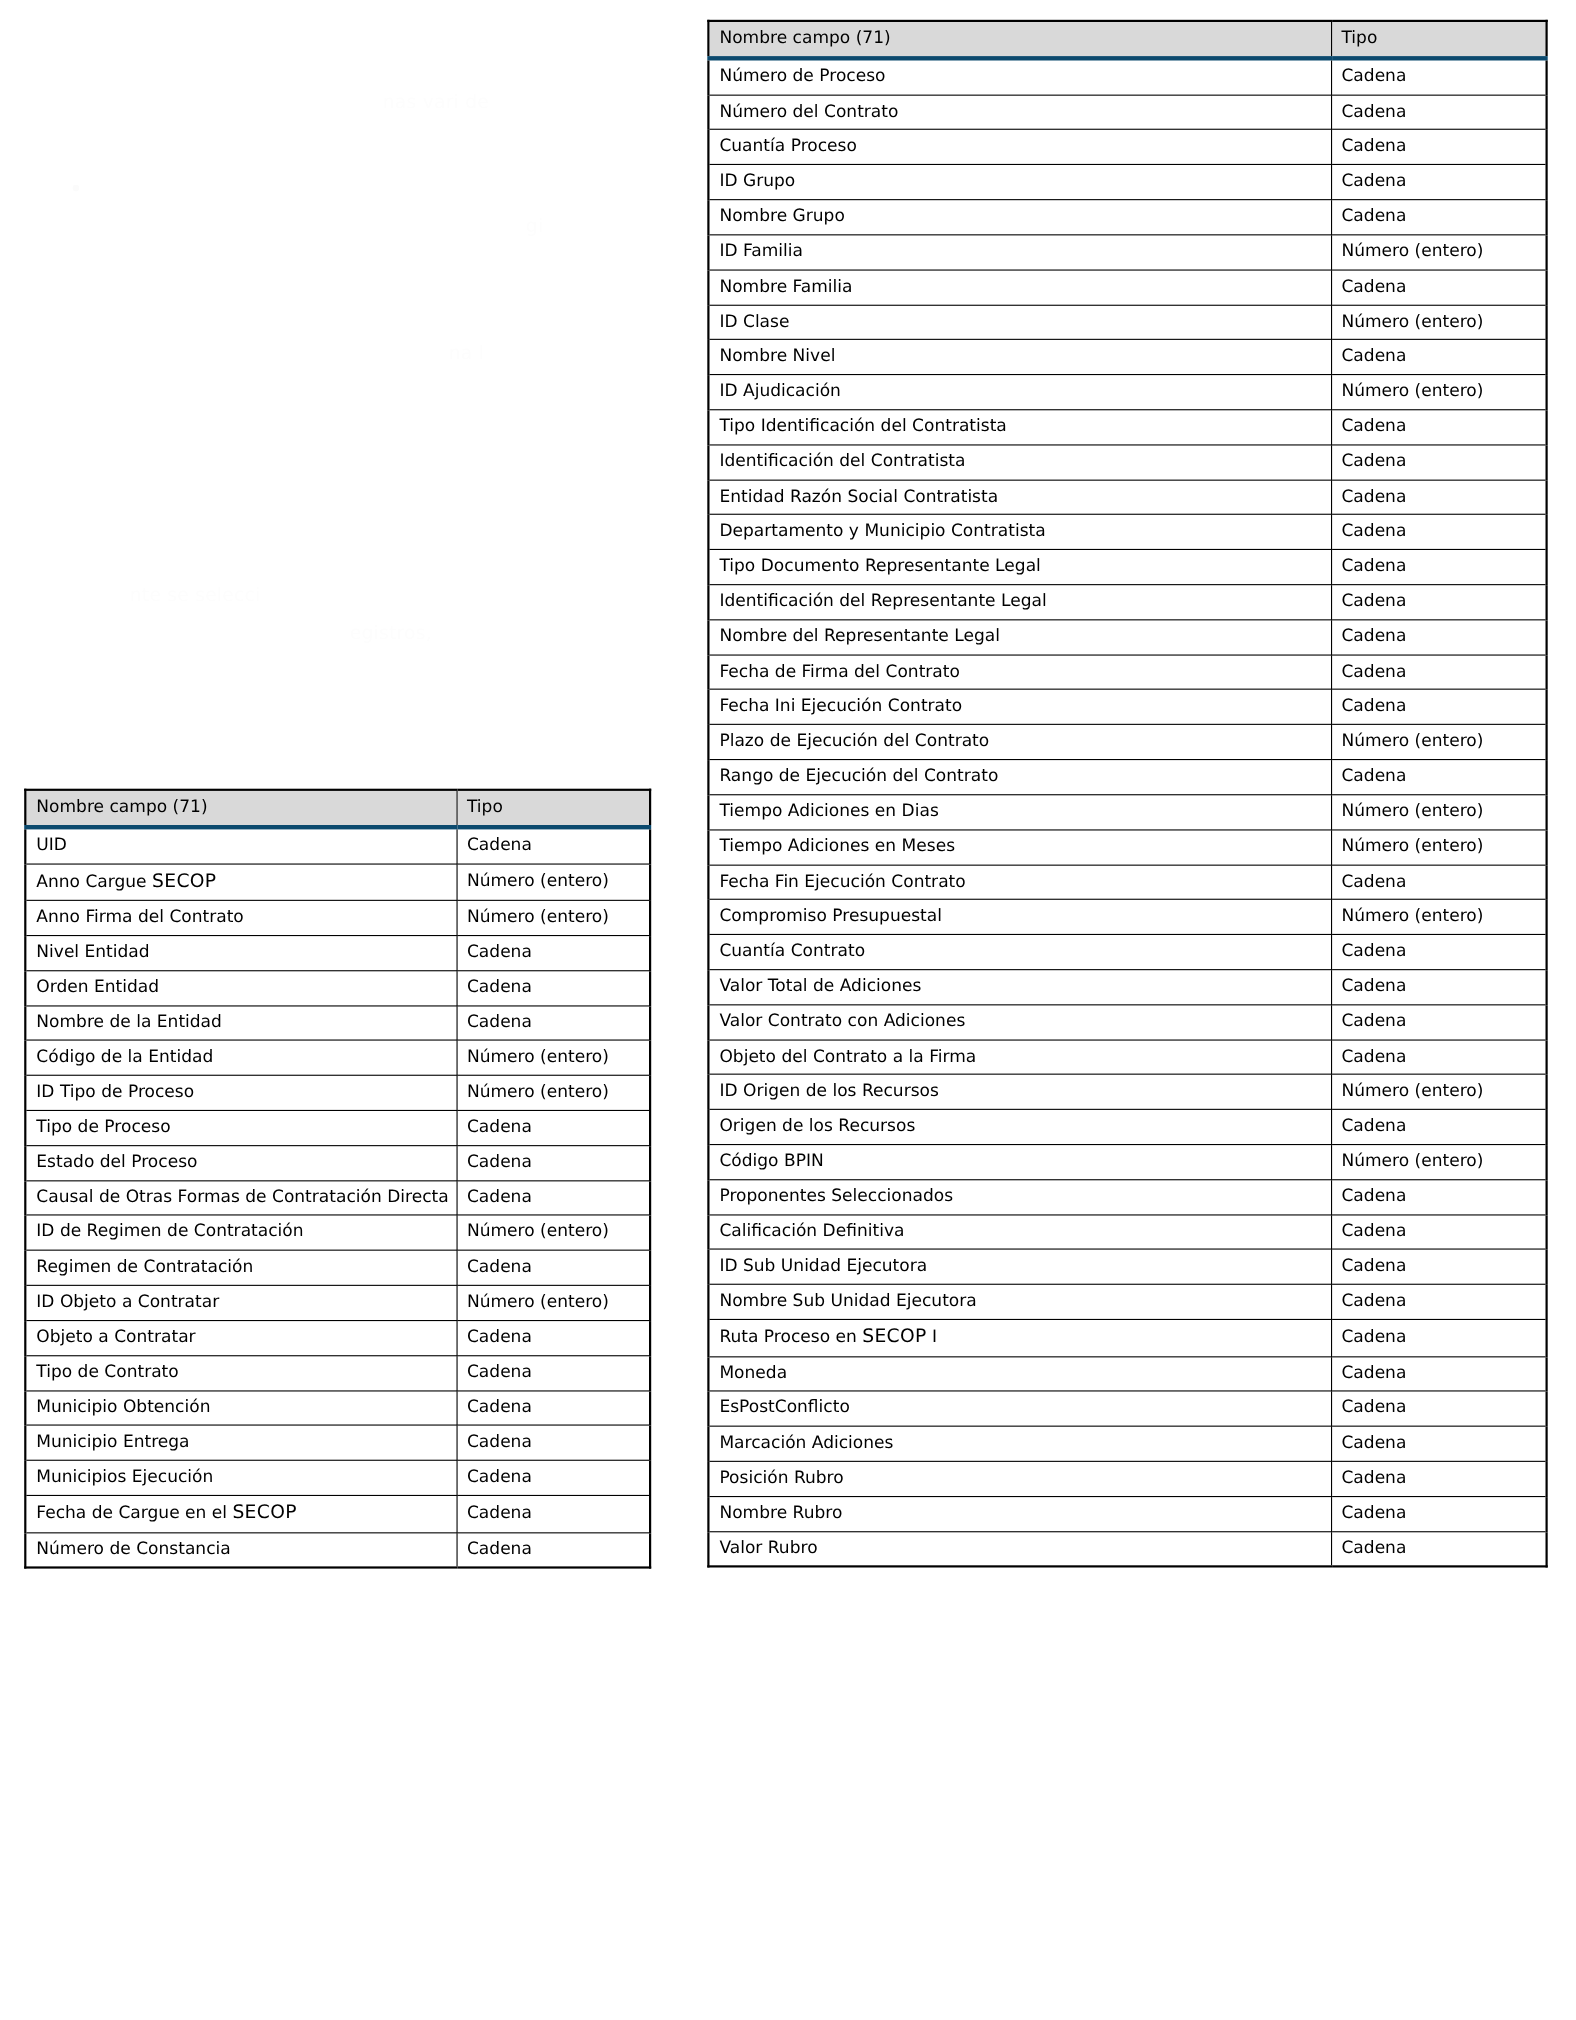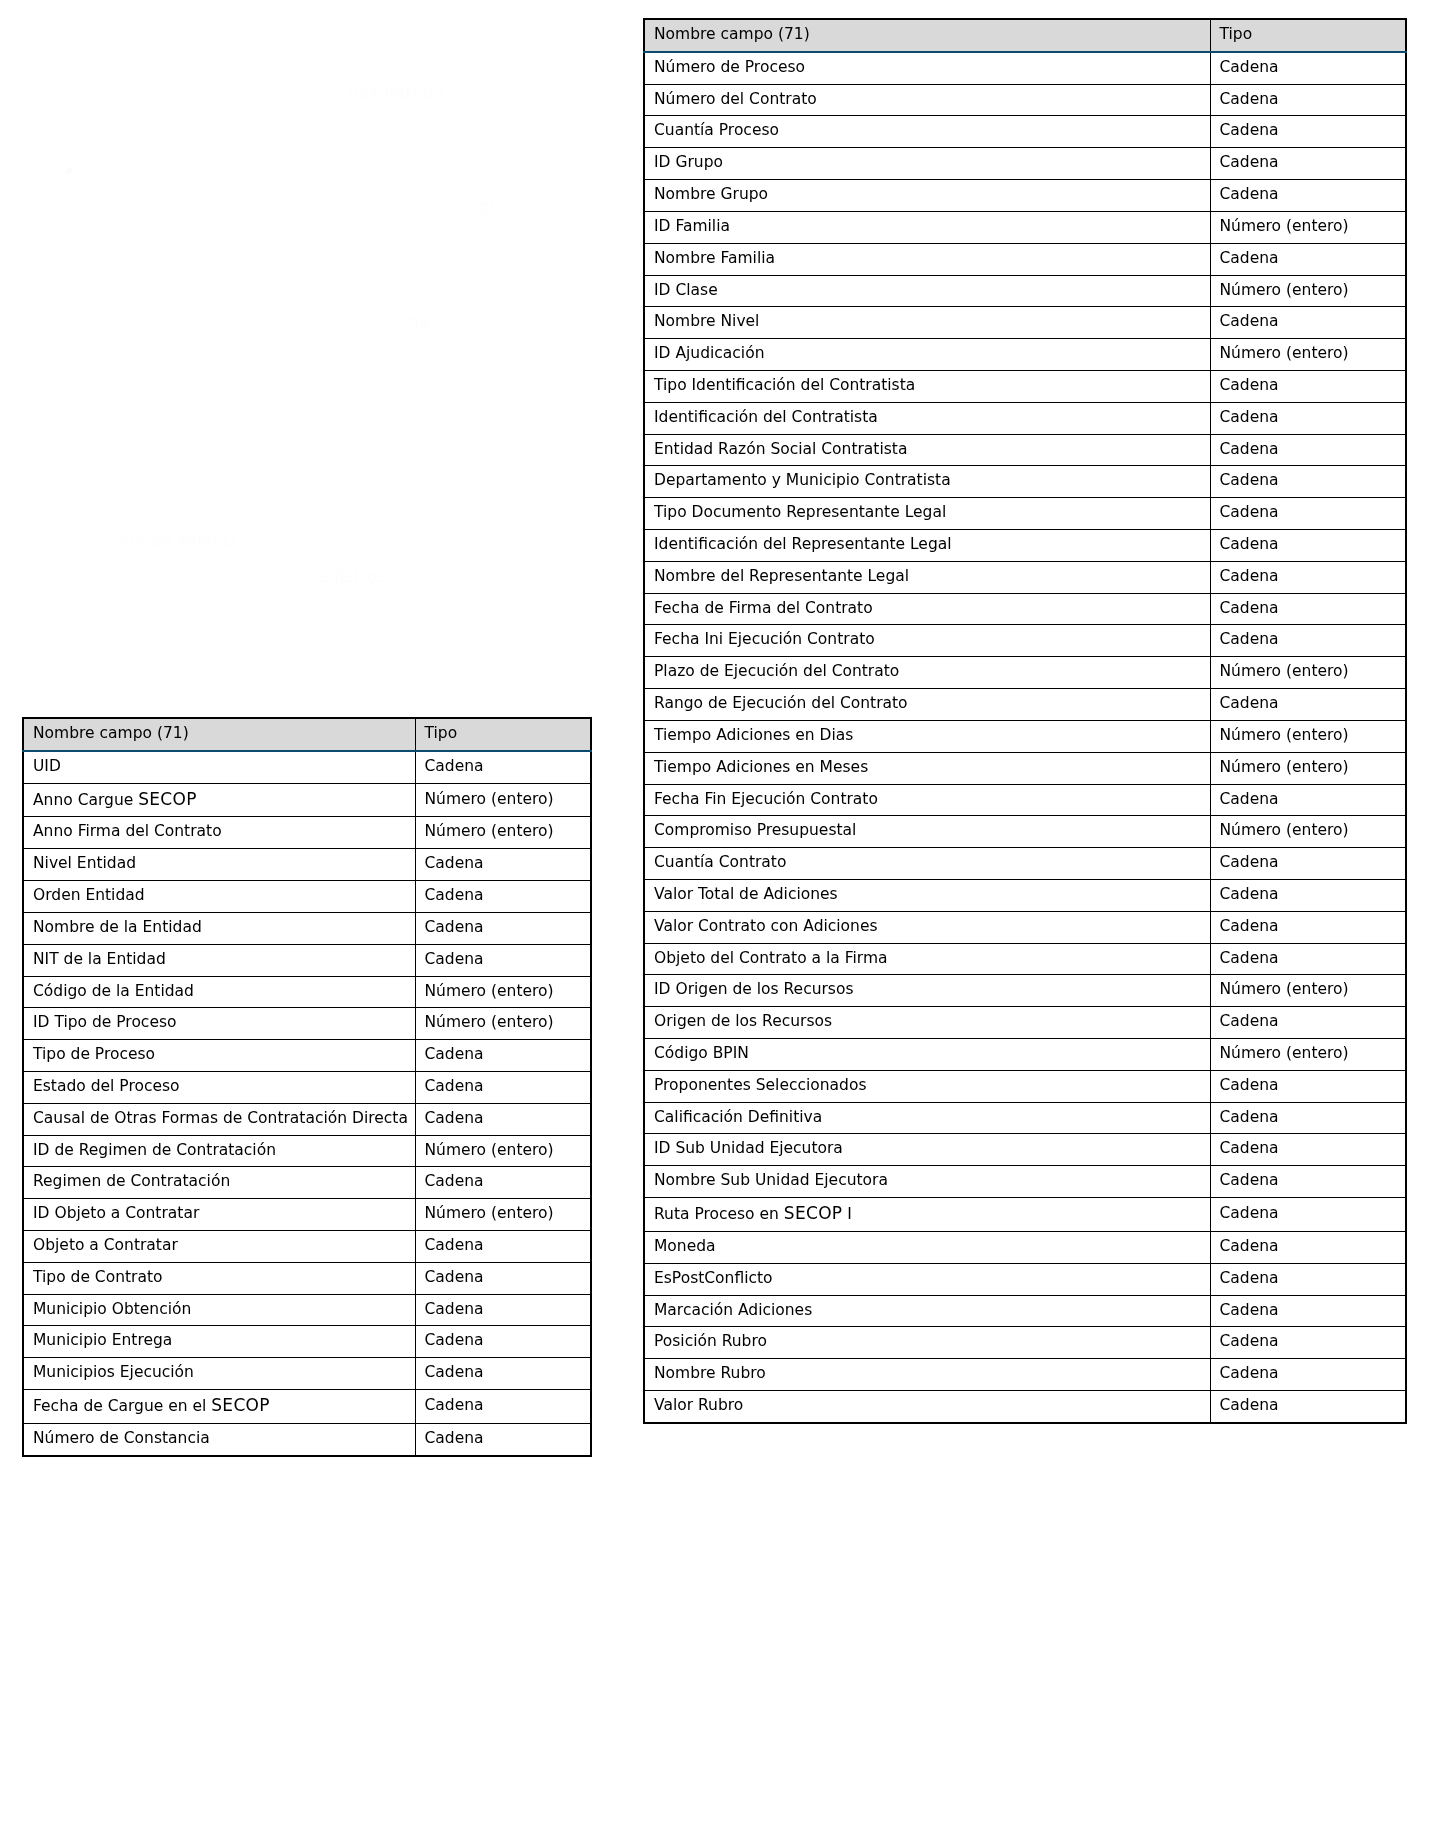--- a/index.html
+++ b/index.html
@@ -61,21 +61,21 @@
     font-weight: normal;
     vertical-align: middle;
     line-height: 1.15;
     height: 23px;
     box-sizing: border-box;
     white-space: nowrap;
     overflow: hidden;
   }
   table.field-table thead th {
     background: #d9d9d9;
-    border-bottom: 2px solid #0c4a6e;
+    border-bottom: 4px solid #0c4a6e;
     height: 28px;
   }
   table.field-table tbody tr:last-child td {
     border-bottom: 2px solid #000000;
   }
   table.field-table td.col-name,
   table.field-table th.col-name {
     border-left: 2px solid #000000;
   }
   table.field-table td.col-type,
@@ -157,24 +157,20 @@
         </tr>
         <tr>
           <td class="col-name">Orden Entidad</td>
           <td class="col-type">Cadena</td>
         </tr>
         <tr>
           <td class="col-name">Nombre de la Entidad</td>
           <td class="col-type">Cadena</td>
         </tr>
         <tr>
-          <td class="col-name">NIT de la Entidad</td>
-          <td class="col-type">Cadena</td>
-        </tr>
-        <tr>
           <td class="col-name">Código de la Entidad</td>
           <td class="col-type">Número (entero)</td>
         </tr>
         <tr>
           <td class="col-name">ID Tipo de Proceso</td>
           <td class="col-type">Número (entero)</td>
         </tr>
         <tr>
           <td class="col-name">Tipo de Proceso</td>
           <td class="col-type">Cadena</td>

